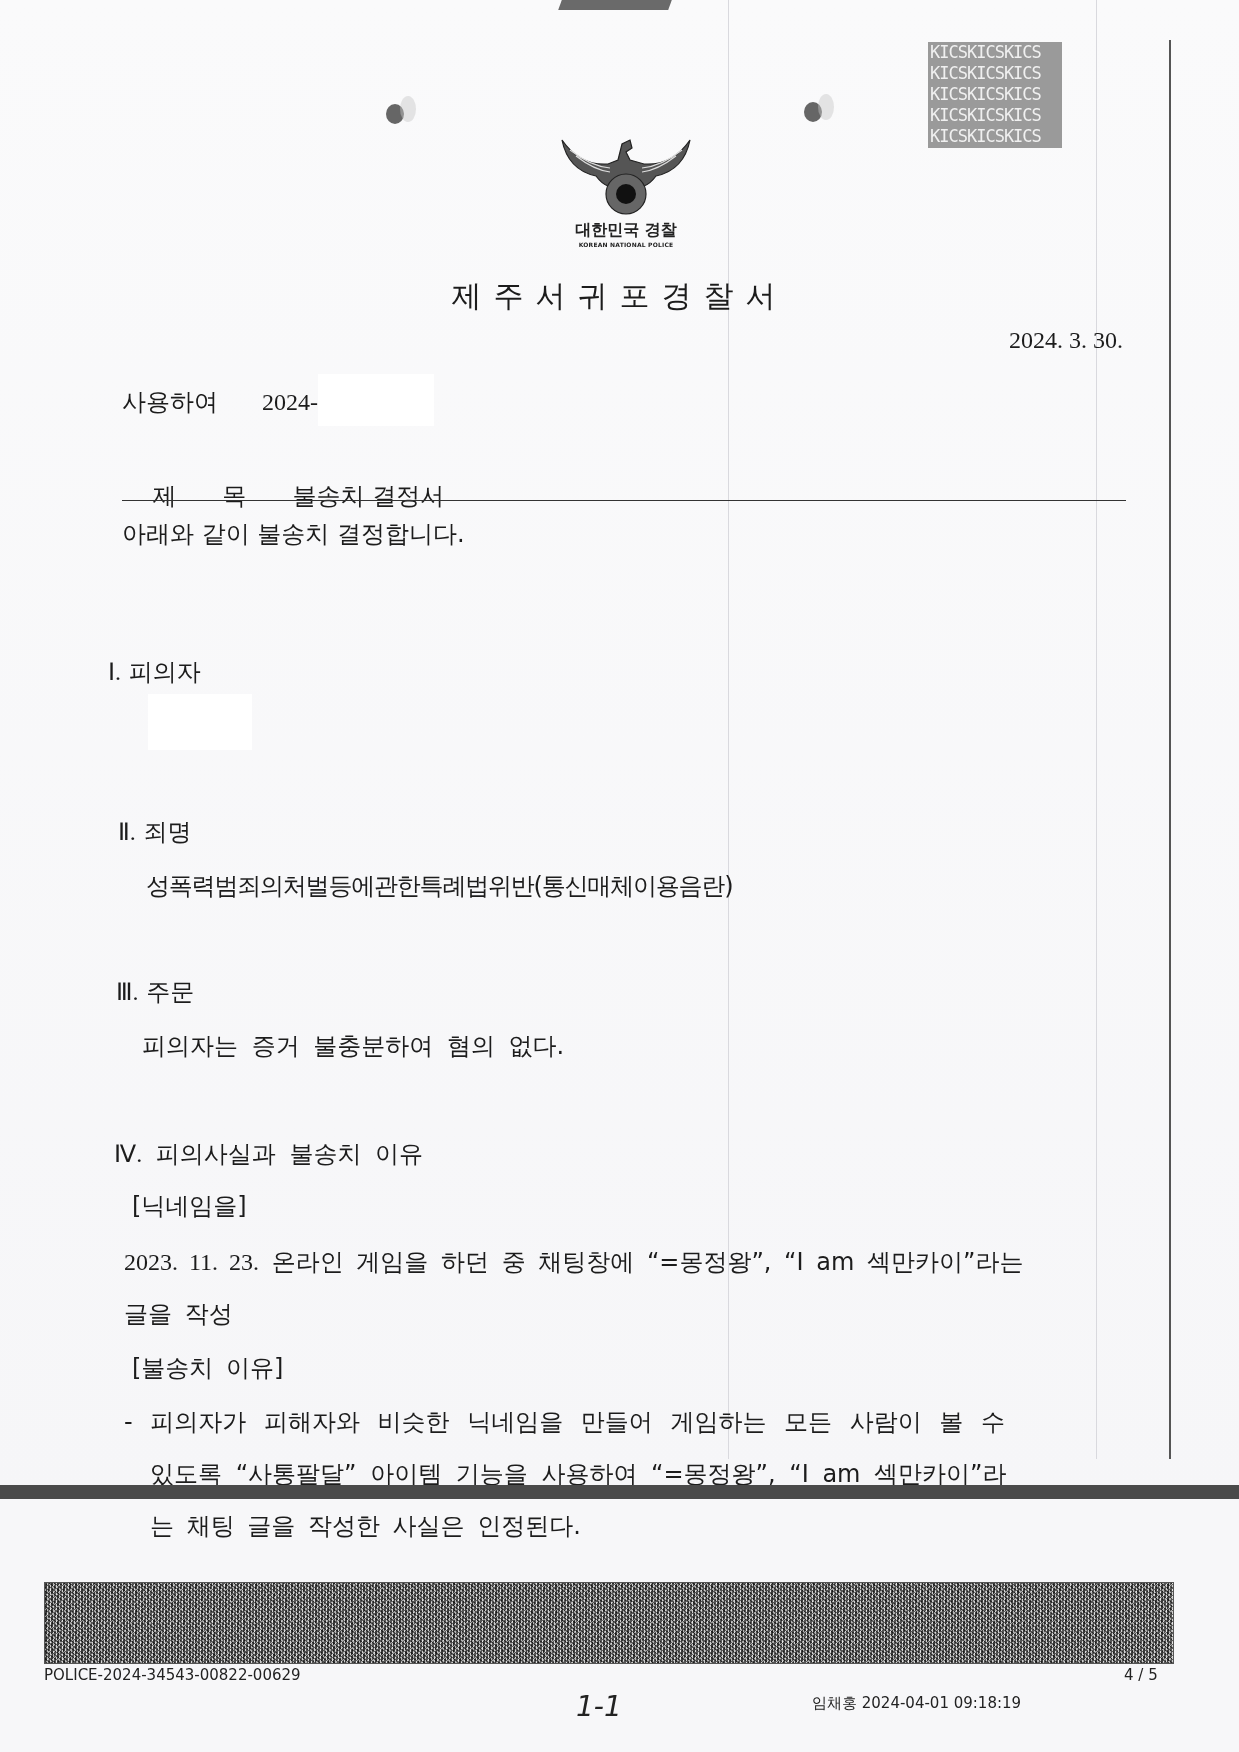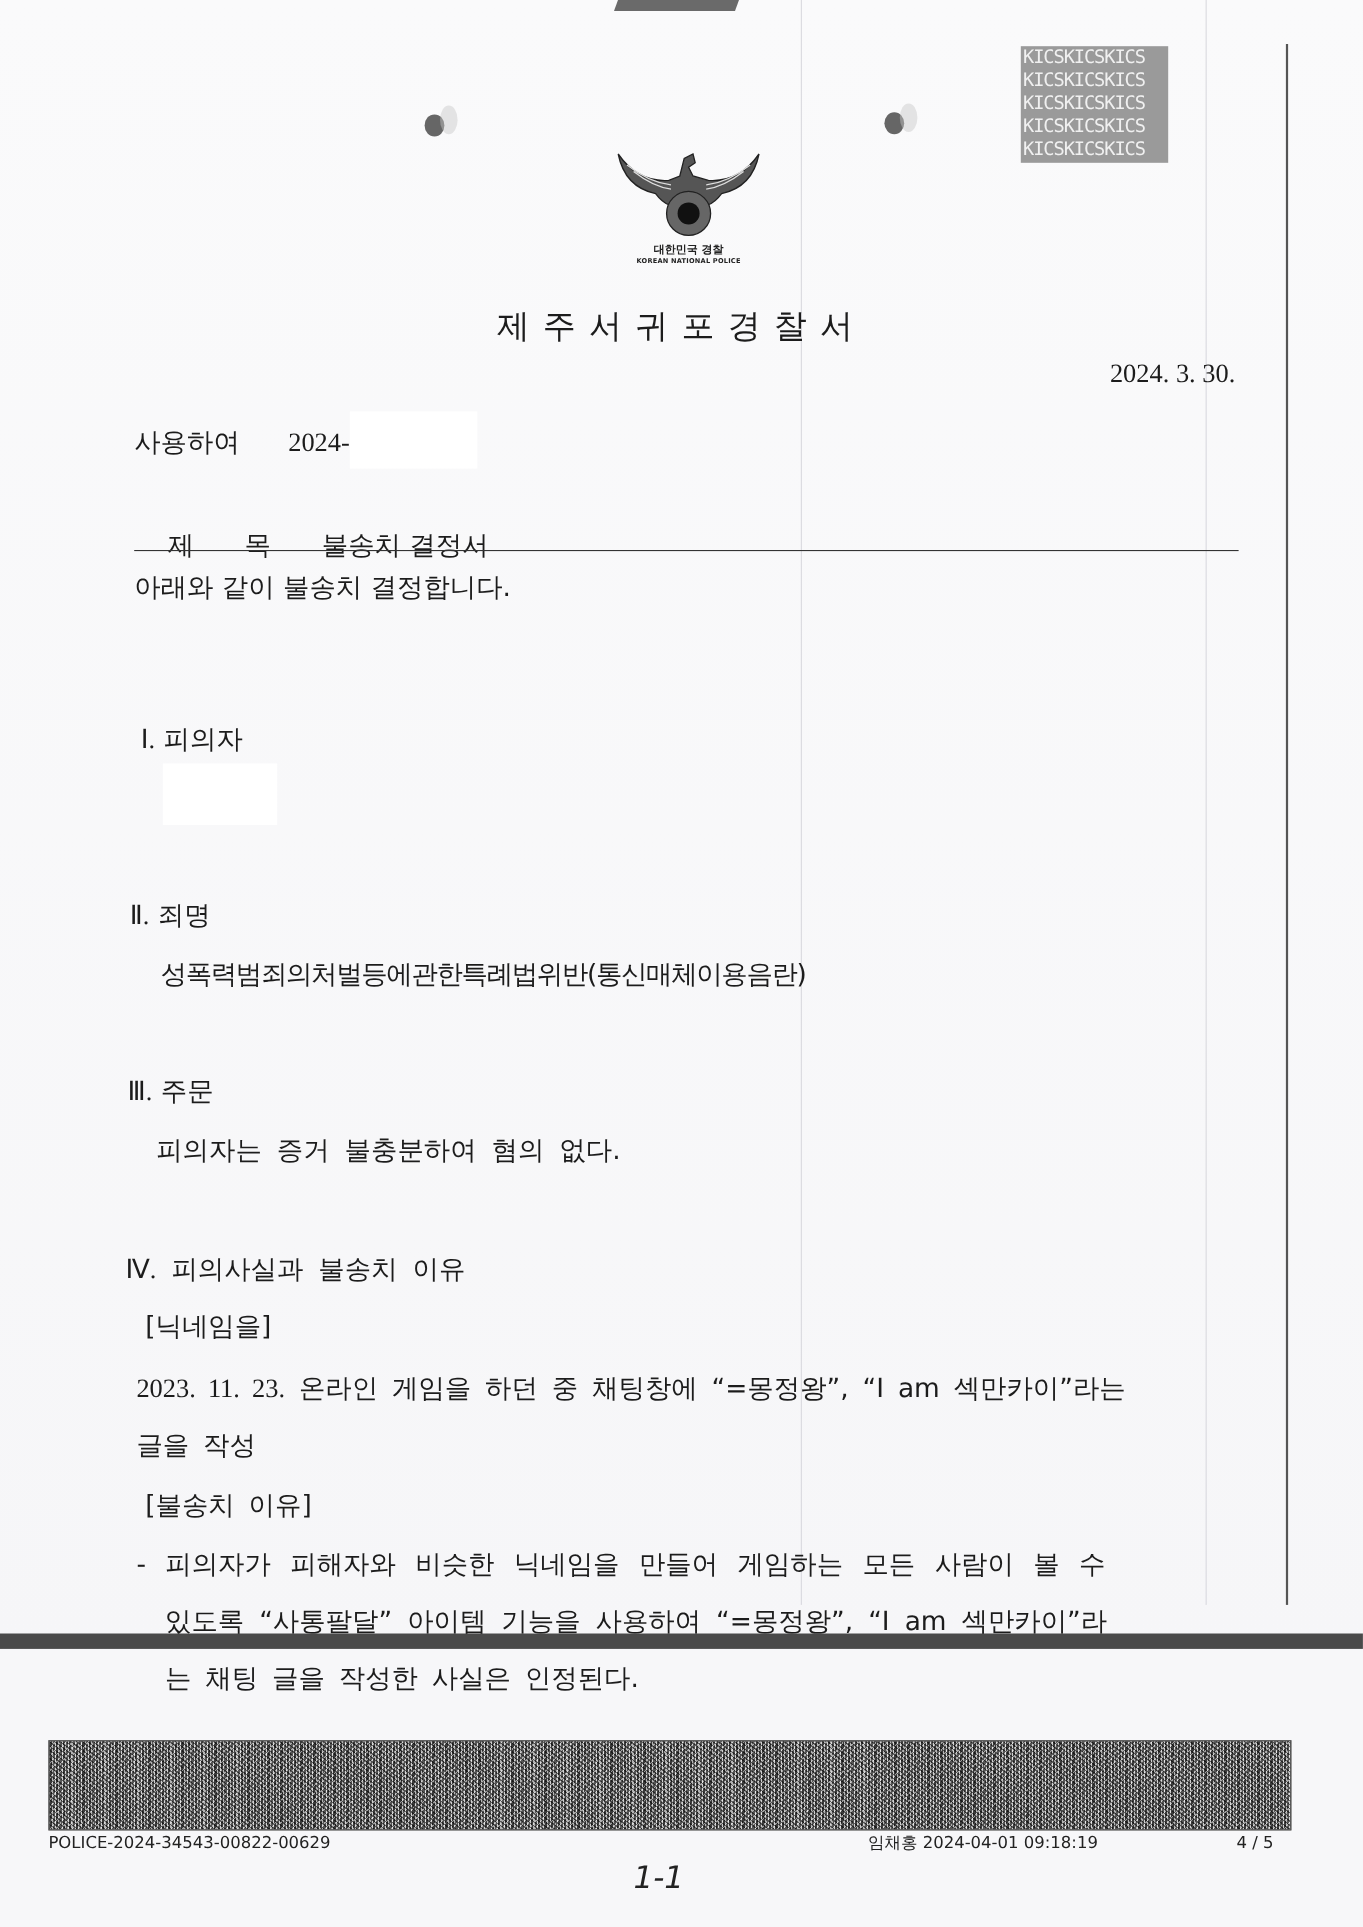--- a/index.html
+++ b/index.html
@@ -24,21 +24,21 @@
 
   .kics {
     position: absolute; left: 928px; top: 42px; width: 134px; height: 106px;
     background: #9a9a9a; overflow: hidden;
     font-family: "DejaVu Sans Mono", monospace; font-size: 17px; line-height: 21px;
     color: #f0f0f0; letter-spacing: -1px; padding-left: 2px; box-sizing: border-box;
   }
 
   .logo { position: absolute; left: 558px; top: 136px; width: 136px; text-align: center; }
   .logo svg { display: block; margin: 0 auto; }
-  .logo .ko { font-family: "DejaVu Sans", sans-serif; font-weight: bold; font-size: 10px; margin-top: 4px; color: #222; }
+  .logo .ko { font-family: "DejaVu Sans", sans-serif; font-weight: bold; font-size: 16px; margin-top: 4px; color: #222; }
   .logo .en { font-family: "DejaVu Sans", sans-serif; font-weight: bold; font-size: 6px; color: #222; letter-spacing: 0.2px; }
 
   .agency { position: absolute; left: 0; width: 1239px; top: 276px; text-align: center; font-size: 30px; letter-spacing: 12px; font-family: "DejaVu Sans", sans-serif; }
   .date { position: absolute; right: 116px; top: 327px; font-size: 24px; font-family: "Liberation Serif", serif; }
 
   .field { position: absolute; left: 122px; font-size: 24px; font-family: "DejaVu Sans", sans-serif; }
   .field .lbl { display: inline-block; width: 140px; }
   .field .val-num { font-family: "Liberation Serif", serif; }
   .redact { position: absolute; background: #ffffff; }
   .hr { position: absolute; left: 122px; width: 1004px; top: 500px; height: 1px; background: #333; }
@@ -97,21 +97,21 @@
   </div>
   <div class="redact" style="left:318px; top:374px; width:116px; height:52px;"></div>
 
   <div class="field" style="top:452px; white-space:pre;">
     <span class="lbl">제      목</span><span>불송치 결정서</span>
   </div>
   <div class="hr"></div>
 
   <div class="txt" style="left:122px; top:518px;">아래와 같이 불송치 결정합니다.</div>
 
-  <div class="txt" style="left:128px; top:656px;">
+  <div class="txt" style="left:108px; top:656px;">
     <span class="roman">Ⅰ.</span>
     <span>피의자</span>
   </div>
   <div class="redact" style="left:148px; top:694px; width:104px; height:56px;"></div>
 
   <div class="txt" style="left:118px; top:816px;">
     <span class="roman">Ⅱ.</span>
     <span>죄명</span>
   </div>
   <div class="txt" style="left:146px; top:870px; letter-spacing:-1.2px;">성폭력범죄의처벌등에관한특례법위반(통신매체이용음란)</div>
@@ -131,18 +131,18 @@
     <span class="num">2023. 11. 23.</span><span> 온라인 게임을 하던 중 채팅창에 “=몽정왕”, “I am 섹만카이”라는</span>
   </div>
   <div class="txt" style="left:124px; top:1298px; word-spacing:5px;">글을 작성</div>
   <div class="txt" style="left:132px; top:1352px; word-spacing:5px;">[불송치 이유]</div>
   <div class="txt" style="left:124px; top:1406px; word-spacing:10px;">- 피의자가 피해자와 비슷한 닉네임을 만들어 게임하는 모든 사람이 볼 수</div>
   <div class="txt" style="left:150px; top:1458px; word-spacing:6px;">있도록 “사통팔달” 아이템 기능을 사용하여 “=몽정왕”, “I am 섹만카이”라</div>
   <div class="txt" style="left:150px; top:1510px; word-spacing:5px;">는 채팅 글을 작성한 사실은 인정된다.</div>
 
   <div class="barcode"></div>
   <div class="footer-txt" style="left:44px;">POLICE-2024-34543-00822-00629</div>
-  <div class="footer-txt" style="left:789px;">임채홍 2024-04-01  09:18:19</div>
+  <div class="footer-txt" style="left:812px;margin-top:28px;">임채홍 2024-04-01  09:18:19</div>
   <div class="footer-txt" style="left:1124px;">4 / 5</div>
   <div class="handwritten">1-1</div>
 
   <div class="bottom-strip"></div>
 </div>
 
 </body></html>

